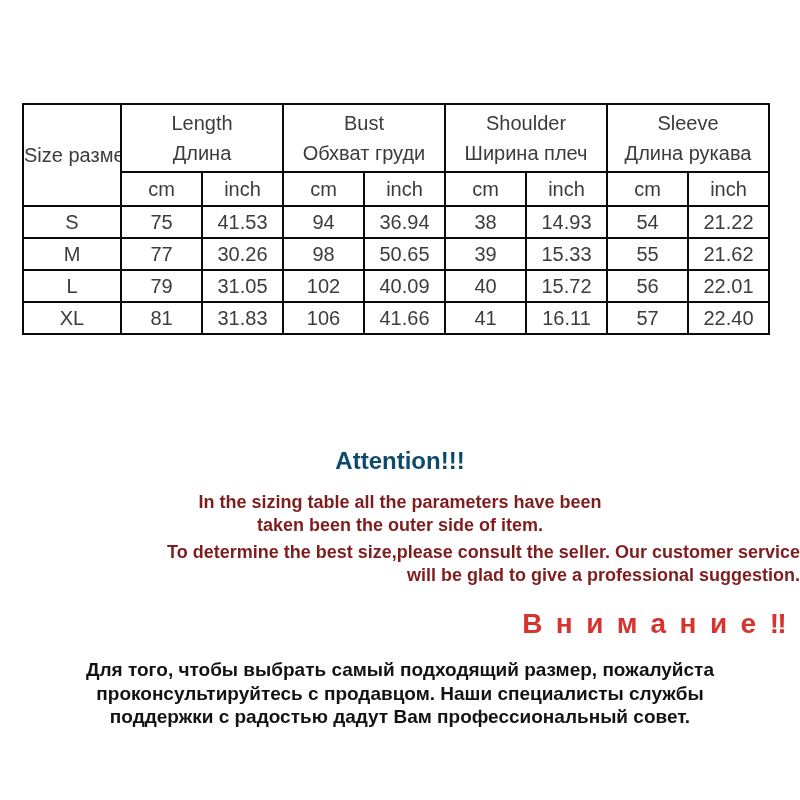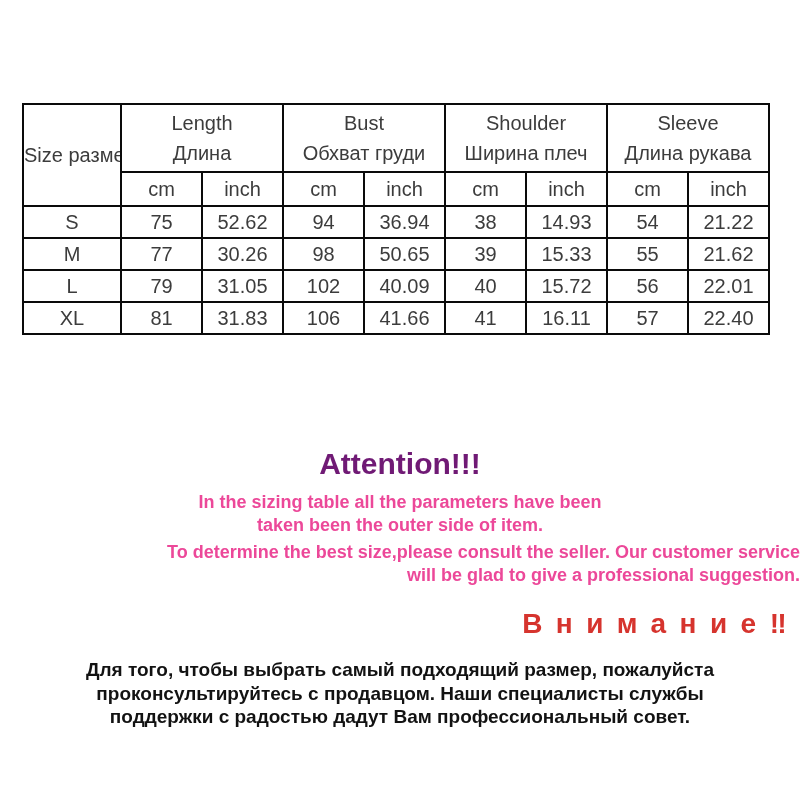--- a/index.html
+++ b/index.html
@@ -31,26 +31,26 @@
   td.hdr { height: 66px; line-height: 1.5; margin-top: 28px; }
   td.hdr .en, td.hdr .ru { display: block; }
   td.corner { line-height: 1.5; }
   td.unit { height: 32px; }
   td.val  { height: 30px; }
 
   
   .center { position: absolute; left: 0; width: 800px; text-align: center; }
   .attention {
     top: 447px;
-    font-size: 30px; font-weight: 700;
-    color: #701a75;
+    font-size: 24px; font-weight: 700;
+    color: #0c4a6e;
     text-align: center;
   }
   .notice-en {
-    font-size: 18px; font-weight: 700; color: #ec4899;
+    font-size: 18px; font-weight: 700; color: #7f1d1d;
     line-height: 23px; white-space: nowrap;
   }
   .notice-en.p1 { top: 491px; }
   .notice-en.p2 { top: 541px; text-align: right; }
   .vnimanie {
     top: 608px;
     font-size: 28px; font-weight: 700;
     color: #d6342e;
     letter-spacing: 0.48em;
     text-indent: 0.48em; 
@@ -109,21 +109,21 @@
         <td class="unit">inch</td>
         <td class="unit">cm</td>
         <td class="unit">inch</td>
         <td class="unit">cm</td>
         <td class="unit">inch</td>
       </tr>
 
       <tr>
         <td class="val">S</td>
         <td class="val">75</td>
-        <td class="val">52.62</td>
+        <td class="val">41.53</td>
         <td class="val">94</td>
         <td class="val">36.94</td>
         <td class="val">38</td>
         <td class="val">14.93</td>
         <td class="val">54</td>
         <td class="val">21.22</td>
       </tr>
       <tr>
         <td class="val">M</td>
         <td class="val">77</td>

